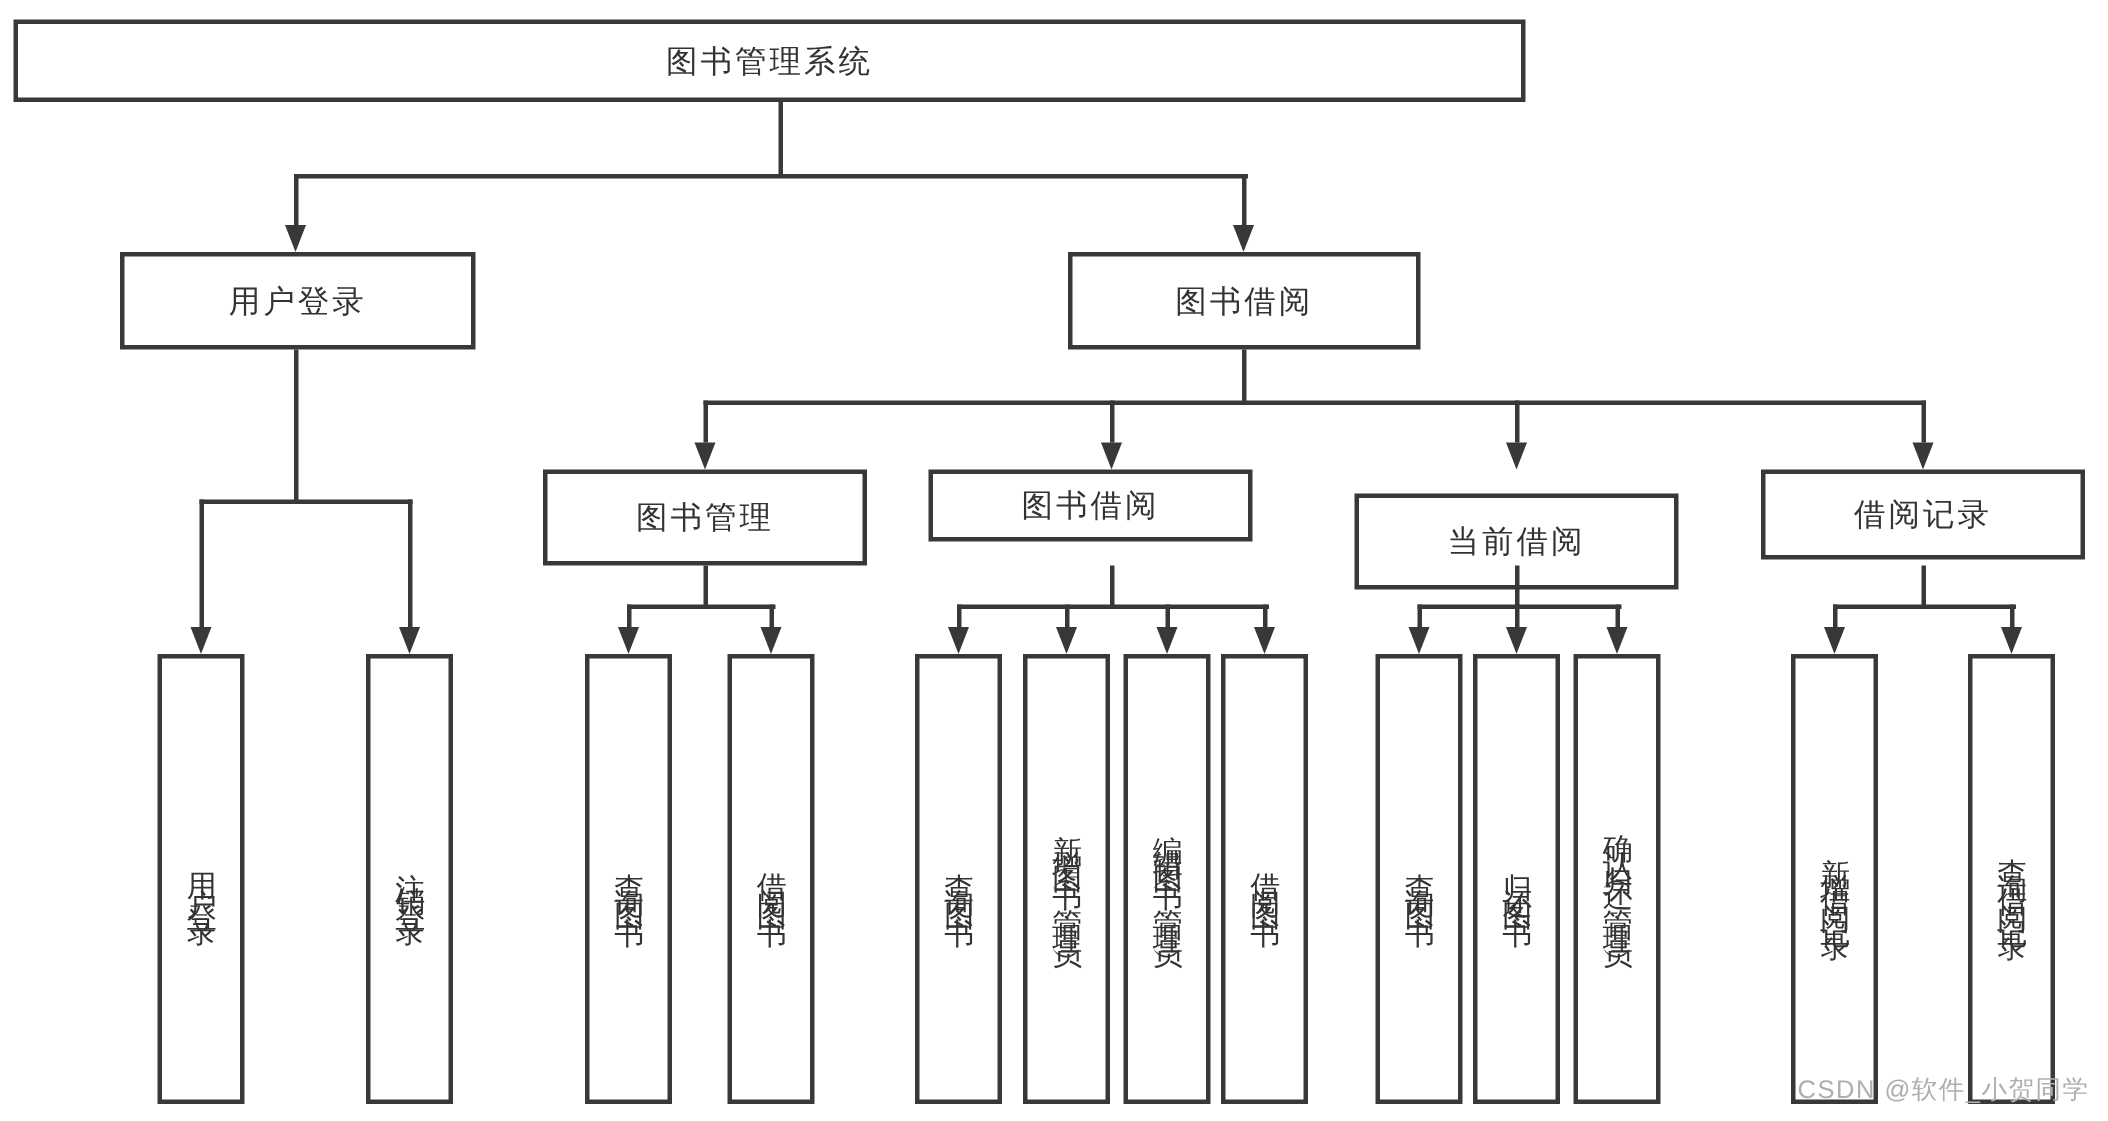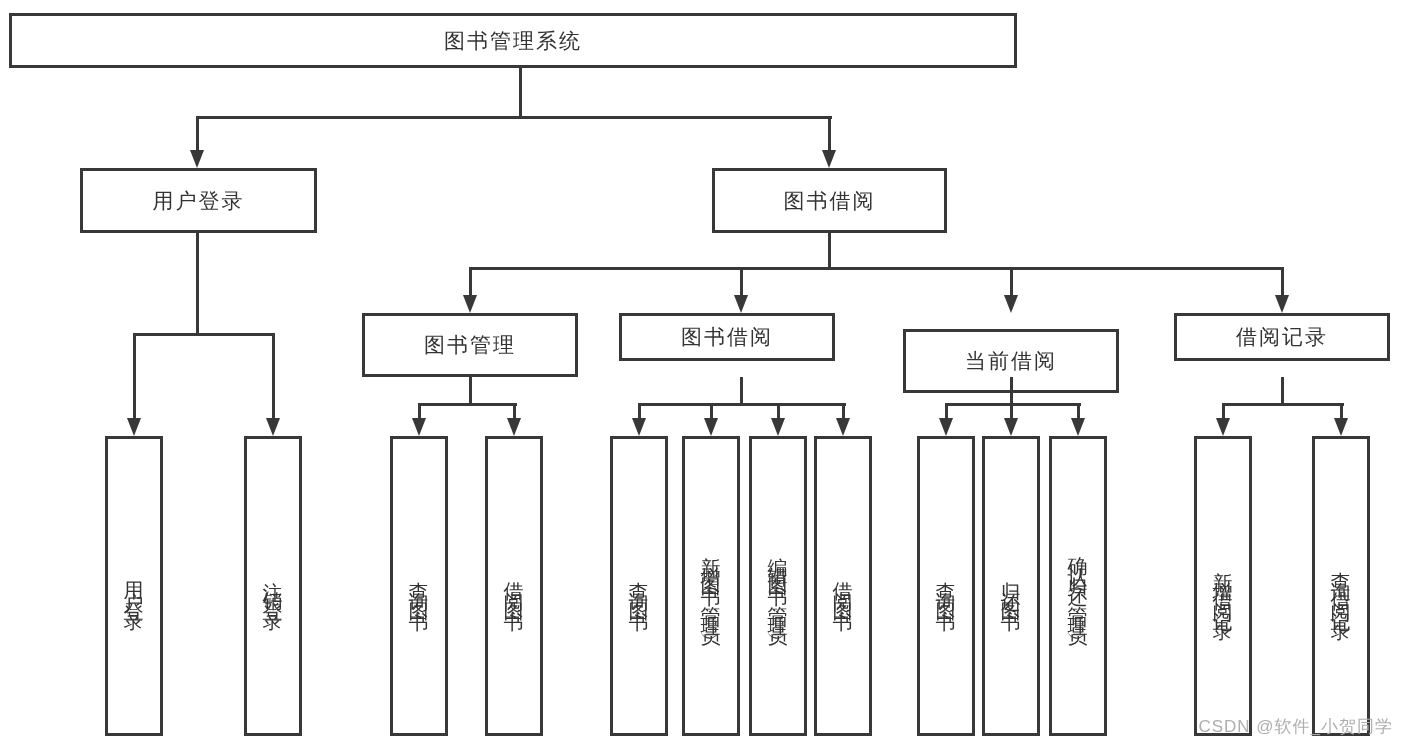--- a/index.html
+++ b/index.html
@@ -89,21 +89,21 @@
   <div class="vline" style="left:740px; top:267px; height:28px;"></div>
   <div class="arrow" style="left:734px; top:295px;"></div>
   <div class="vline" style="left:1010px; top:267px; height:28px;"></div>
   <div class="arrow" style="left:1004px; top:295px;"></div>
   <div class="vline" style="left:1281px; top:267px; height:28px;"></div>
   <div class="arrow" style="left:1275px; top:295px;"></div>
 
   <div class="box hbox" style="left:362px; top:313px; width:216px; height:64px;">图书管理</div>
   <div class="box hbox" style="left:619px; top:313px; width:216px; height:48px;">图书借阅</div>
   <div class="box hbox" style="left:903px; top:313px; width:216px; height:64px;margin-top:16px;">当前借阅</div>
-  <div class="box hbox" style="left:1174px; top:313px; width:216px; height:48px;text-align:center;">借阅记录</div>
+  <div class="box hbox" style="left:1174px; top:313px; width:216px; height:60px;text-align:center;">借阅记录</div>
 
   <div class="vline" style="left:469px; top:377px; height:28px;"></div>
   <div class="hline" style="left:418px; top:403px; width:99px;"></div>
   <div class="vline" style="left:418px; top:403px; height:16px;"></div>
   <div class="arrow" style="left:412px; top:418px;"></div>
   <div class="vline" style="left:513px; top:403px; height:16px;"></div>
   <div class="arrow" style="left:507px; top:418px;"></div>
 
   <div class="vline" style="left:740px; top:377px; height:28px;"></div>
   <div class="hline" style="left:638px; top:403px; width:208px;"></div>

